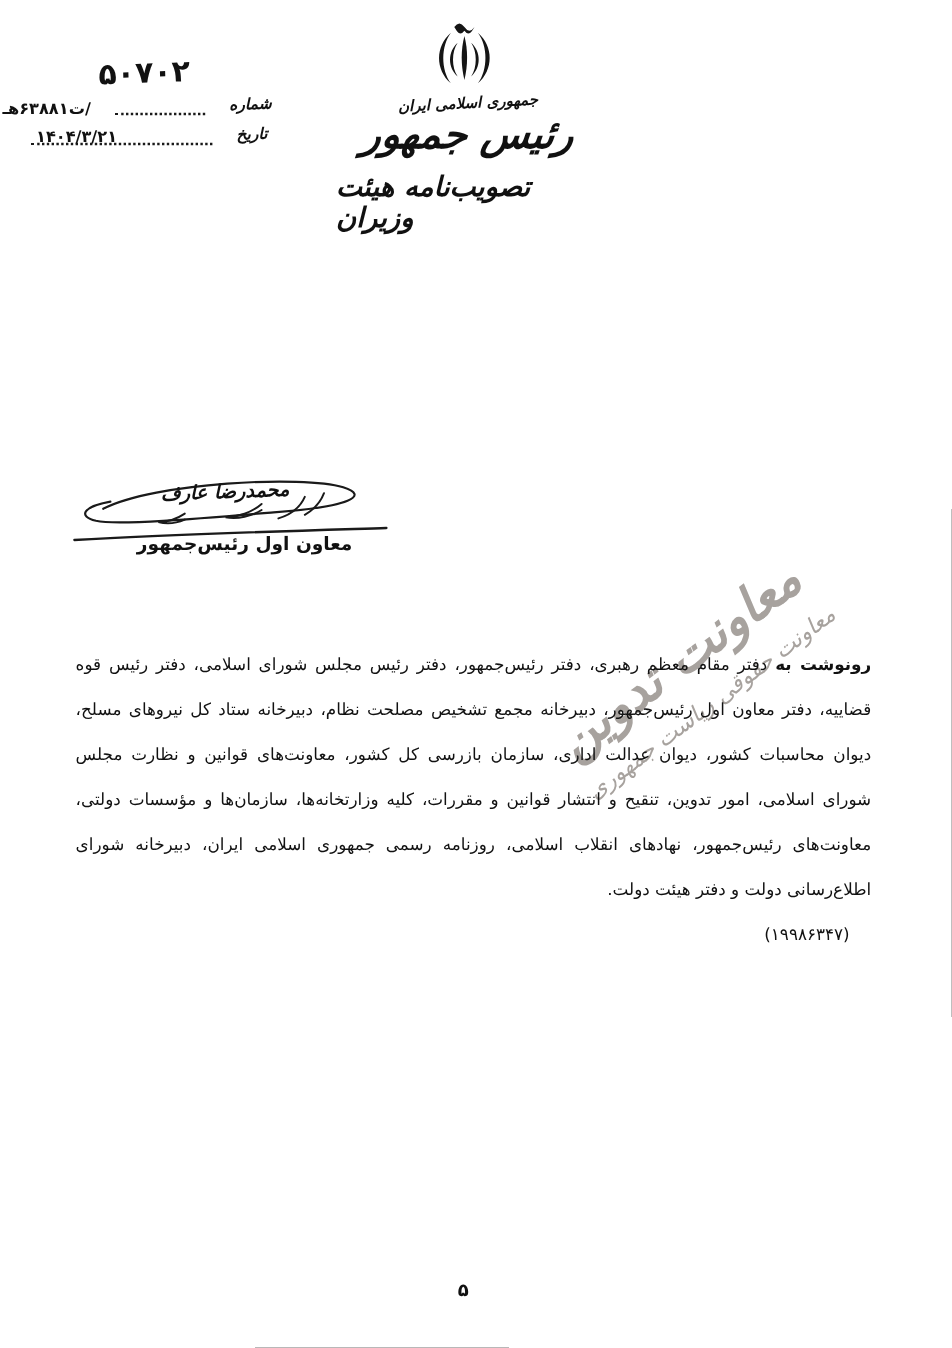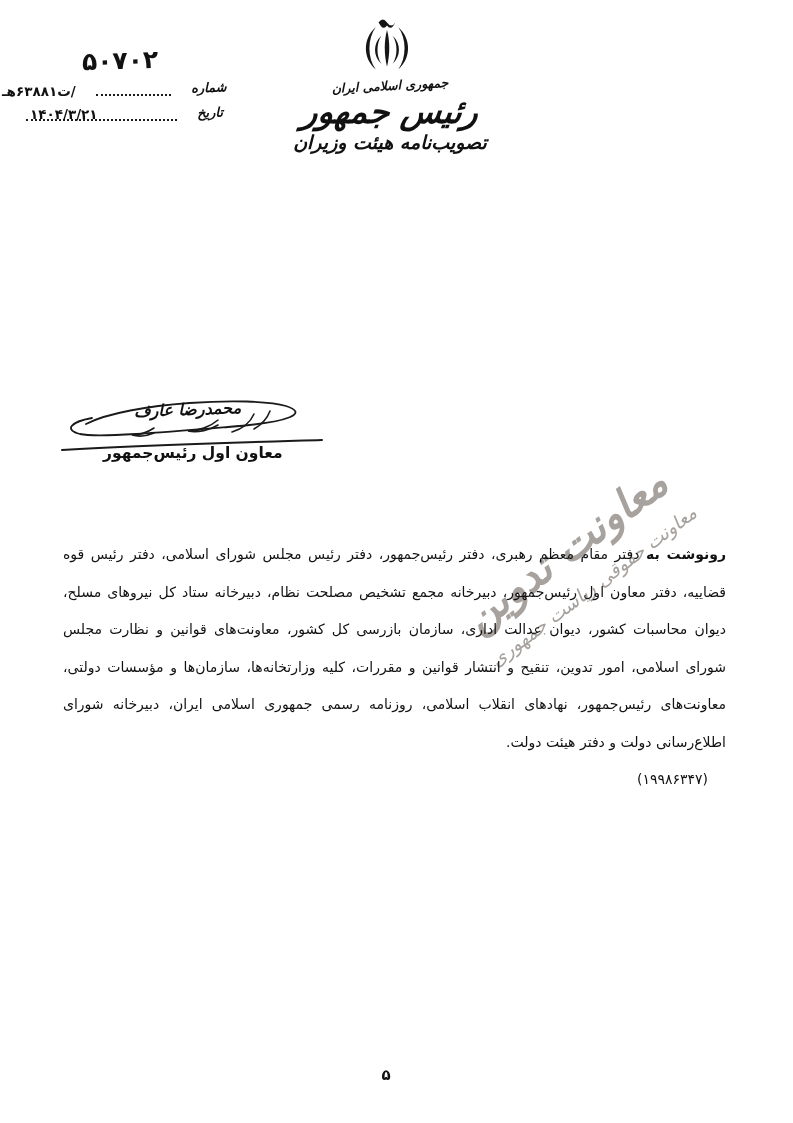--- a/index.html
+++ b/index.html
@@ -18,22 +18,22 @@
     position:absolute;left:320px;top:78px;width:140px;
     text-align:center;font-size:12.5px;font-style:italic;font-weight:600;
     transform:rotate(-3deg);direction:rtl;
   }
   .office{
     position:absolute;left:290px;top:92px;width:200px;
     text-align:center;font-size:33px;font-weight:bold;font-style:italic;
     direction:rtl;transform:skewX(-6deg);
   }
   .doctype{
-    position:absolute;left:280px;top:131px;width:220px;
-    text-align:center;font-size:19px;font-weight:bold;font-style:italic;
+    position:absolute;left:280px;top:143px;width:220px;
+    text-align:left;font-size:23px;font-weight:bold;font-style:italic;
     direction:rtl;
   }
   
   .hand-number{
     position:absolute;left:82px;top:46px;
     font-size:25px;font-weight:bold;letter-spacing:7px;
     transform:rotate(-2deg);direction:ltr;
   }
   .ref-row{
     position:absolute;display:flex;align-items:flex-end;
@@ -69,21 +69,21 @@
   .body-par b{font-weight:bold;}
   
   .signature{position:absolute;left:58px;top:394px;width:275px;height:78px;z-index:2;}
   .sig-name{
     position:absolute;left:76px;top:6px;
     font-size:16px;font-weight:bold;font-style:italic;direction:rtl;
     transform:rotate(-2deg);white-space:nowrap;
   }
   .sig-scribble{position:absolute;left:0;top:0;}
   .sig-title{
-    position:absolute;left:45px;top:50px;
+    position:absolute;left:56px;top:50px;
     font-size:15.5px;font-weight:bold;direction:rtl;white-space:nowrap;
   }
   
   .watermark{
     position:absolute;left:390px;top:392px;width:370px;height:340px;
     display:flex;flex-direction:column;align-items:center;justify-content:center;
     transform:rotate(-37deg);
     color:#a7a29e;z-index:1;direction:rtl;text-align:center;
   }
   .wm1{font-size:42px;font-weight:bold;font-style:italic;white-space:nowrap;}

